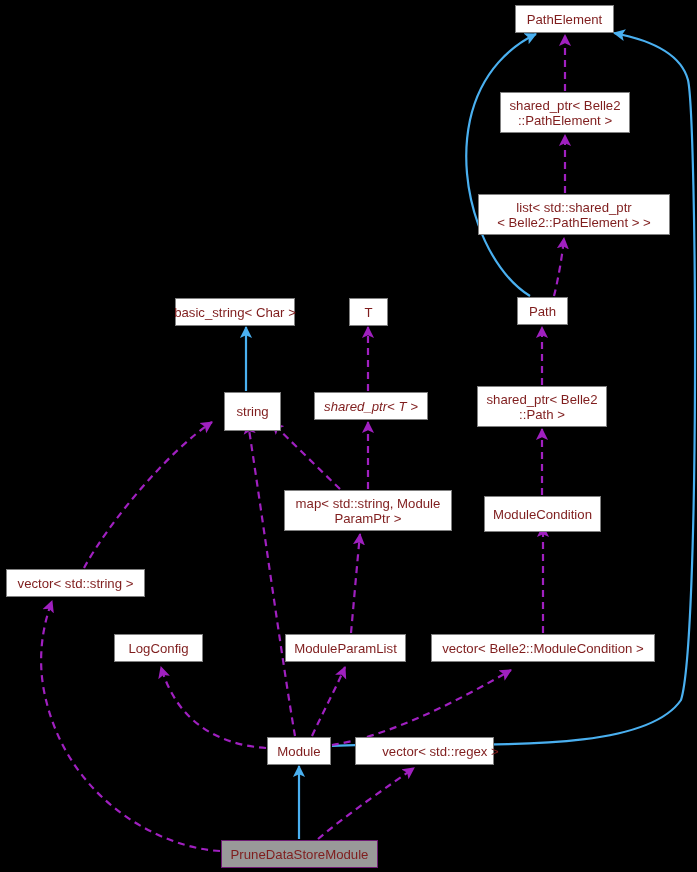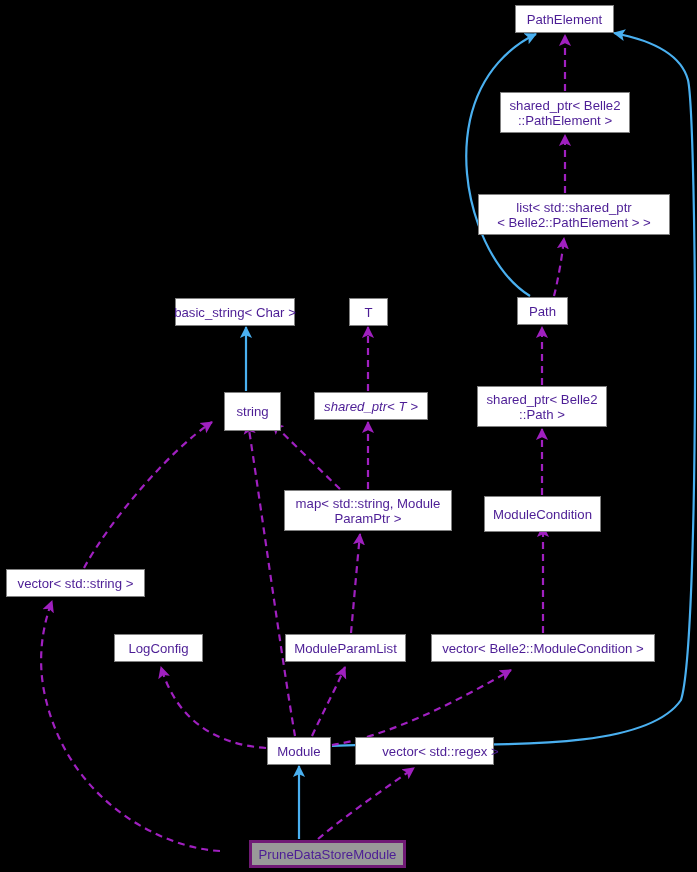--- a/index.html
+++ b/index.html
@@ -24,34 +24,33 @@
     left: 0;
     top: 0;
     width: 697px;
     height: 872px;
   }
   .node {
     position: absolute;
     box-sizing: border-box;
     background: #ffffff;
     border: 1px solid #808080;
-    color: #4c1d95;
+    color: #7f1d1d;
     font-size: 13.2px;
     line-height: 15px;
     text-align: center;
     display: flex;
     align-items: center;
     justify-content: center;
     white-space: pre;
     z-index: 5;
   }
   .node.highlight {
     background: #999999;
-    border: 3px solid #701a75;
-    margin-left: 28px;
+    border: 1px solid #701a75;
   }
   .node-label {
     display: block;
     white-space: pre;
   }
 </style>
 </head>
 <body>
 
 <div id="graph-root">

